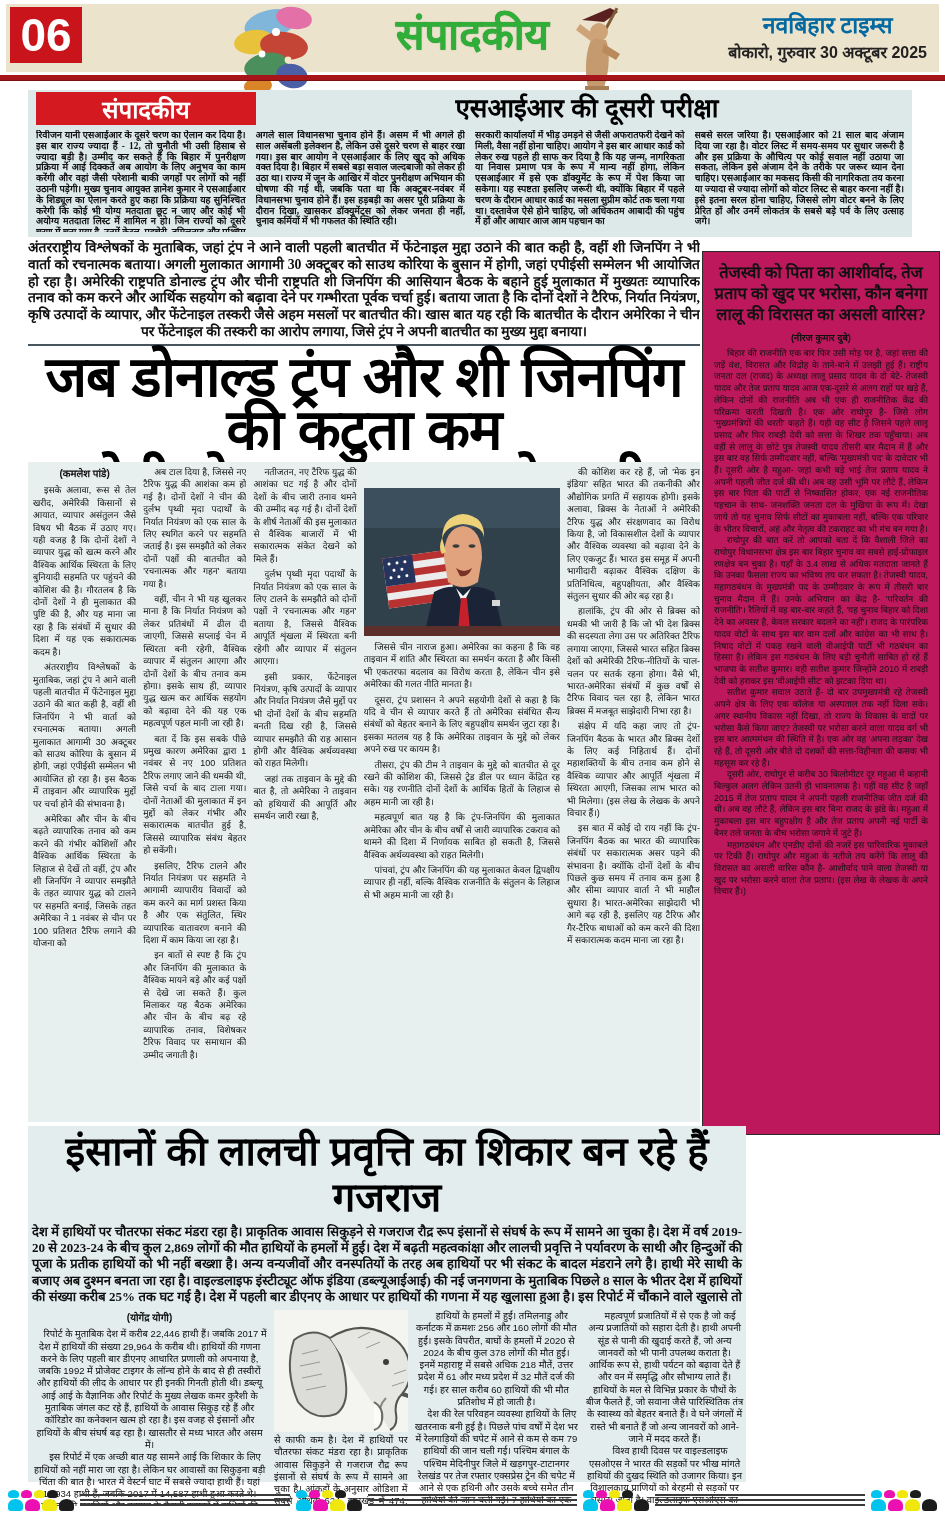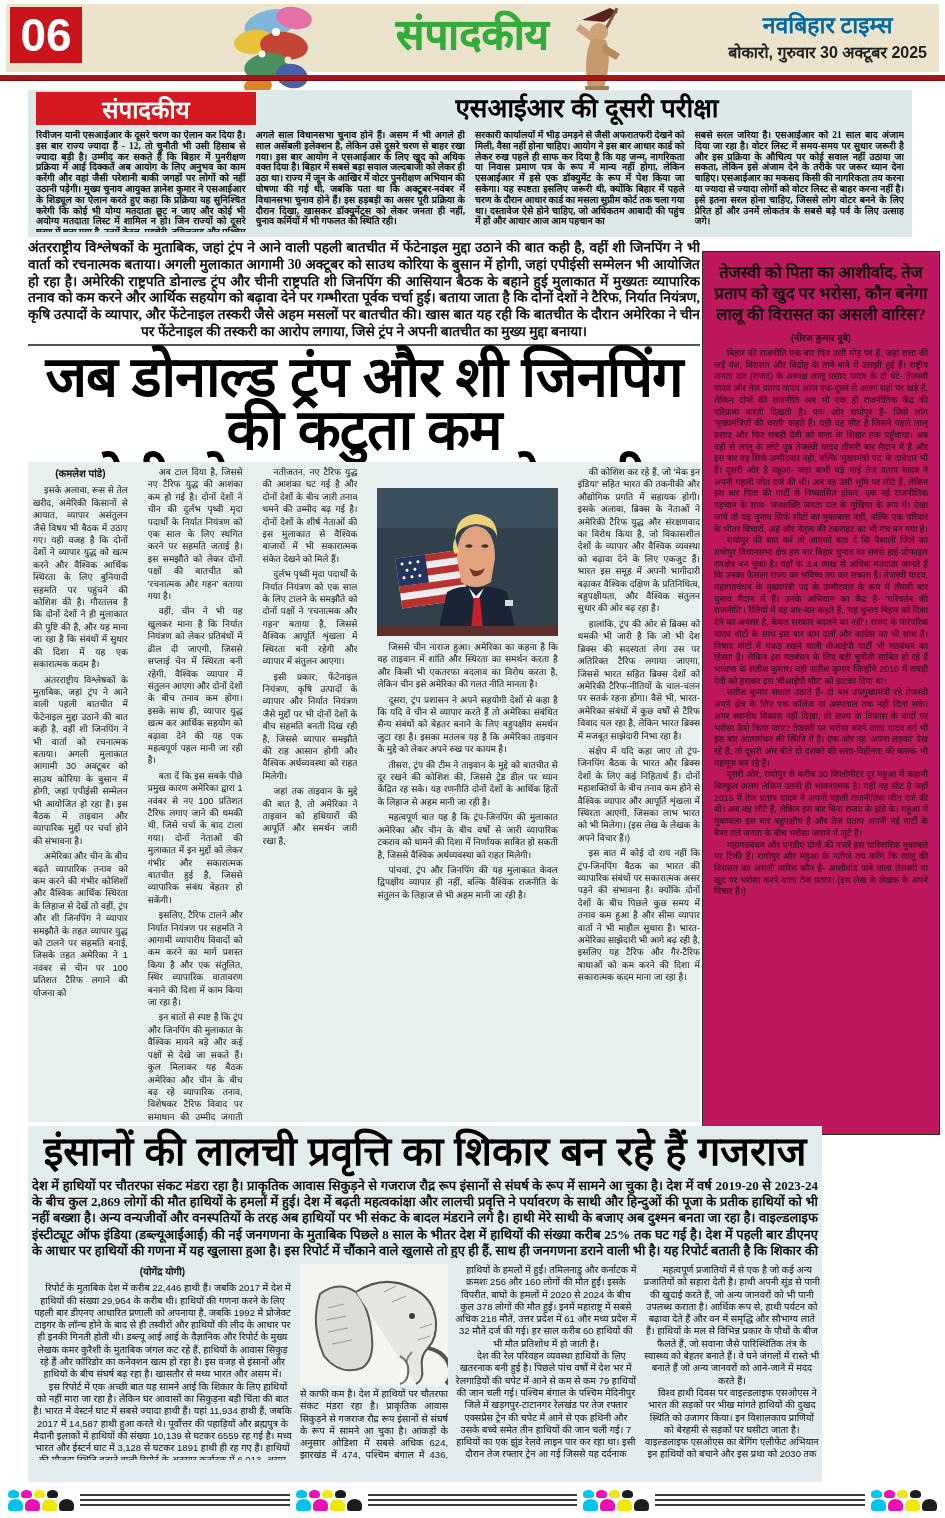--- a/index.html
+++ b/index.html
@@ -32,39 +32,39 @@
             text-align:justify;overflow:hidden;}
 
   
   .lead-intro{left:28px;top:240px;width:672px;height:100px;font-family:"Liberation Serif",serif;
             font-size:13.8px;line-height:16.8px;font-weight:bold;text-align:justify;text-align-last:center;
             overflow:hidden;border-bottom:2px solid #46555e;padding-bottom:4px;}
   .lead-headline{left:28px;top:350px;width:672px;height:108px;text-align:center;font-weight:900;
             font-size:56px;line-height:53px;letter-spacing:-1px;color:#000;}
 
   
-  .lead-body{left:28px;top:462px;width:672px;height:660px;background:#e7efef;display:flex;gap:20px;
+  .lead-body{left:28px;top:462px;width:672px;height:660px;background:#e7efef;display:flex;gap:7px;
             padding:4px 0 0 5px;box-sizing:border-box;}
   .lb-col{font-size:9px;line-height:12.4px;text-align:justify;overflow:hidden;}
   .lb-col p{margin:0 0 3px;text-indent:11px;}
   .w1{width:104px;} .w2{width:104px;} .w3{width:104px;} .wmid{width:198px;} .w5{width:134px;}
   .byline{text-align:center;font-weight:bold;font-size:10px;text-indent:0 !important;margin:2px 0 4px !important;}
   .trump-photo{width:198px;height:148px;margin:22px 0 5px;display:block;}
 
   
   .sidebar{left:702px;top:240px;width:238px;height:884px;border:1.5px solid #2b2b2b;background:#be185d;
             box-sizing:border-box;padding:10px 11px;margin-top:11px;}
   .sb-headline{font-family:"Liberation Serif",serif;font-size:16.5px;line-height:21px;font-weight:bold;
             text-align:center;margin-bottom:6px;}
   .sb-byline{text-align:center;font-weight:bold;font-size:9.5px;margin-bottom:4px;}
   .sb-body{font-size:8.8px;line-height:11.7px;text-align:justify;overflow:hidden;height:770px;}
   .sb-body p{margin:0;text-indent:13px;}
 
   
-  .bottom-block{left:28px;top:1126px;width:794px;height:356px;background:#e3edee;box-sizing:border-box;}
+  .bottom-block{left:28px;top:1126px;width:718px;height:356px;background:#e3edee;box-sizing:border-box;}
   .bt-headline{text-align:center;font-size:40px;line-height:46px;font-weight:900;color:#000;padding-top:2px;}
   .bt-intro{font-family:"Liberation Serif",serif;font-size:13px;line-height:16.2px;font-weight:bold;
             text-align:justify;text-align-last:center;padding:4px 4px 0;height:80px;overflow:hidden;}
   .bt-cols{display:flex;gap:7px;padding:6px 2px 0 4px;height:196px;overflow:hidden;}
   .bt-col{font-size:9.5px;line-height:12.3px;text-align:justify;overflow:hidden;}
   .bt-col p{margin:0;text-indent:11px;text-align:center;}
   .bw1{width:296px;} .bwel{width:168px;} .bw2{width:206px;} .bw3{width:200px;}
   .elephant{width:168px;height:122px;display:block;margin-bottom:2px;}
   .under-el{font-size:9.5px;line-height:12.3px;text-align:justify;}
 

